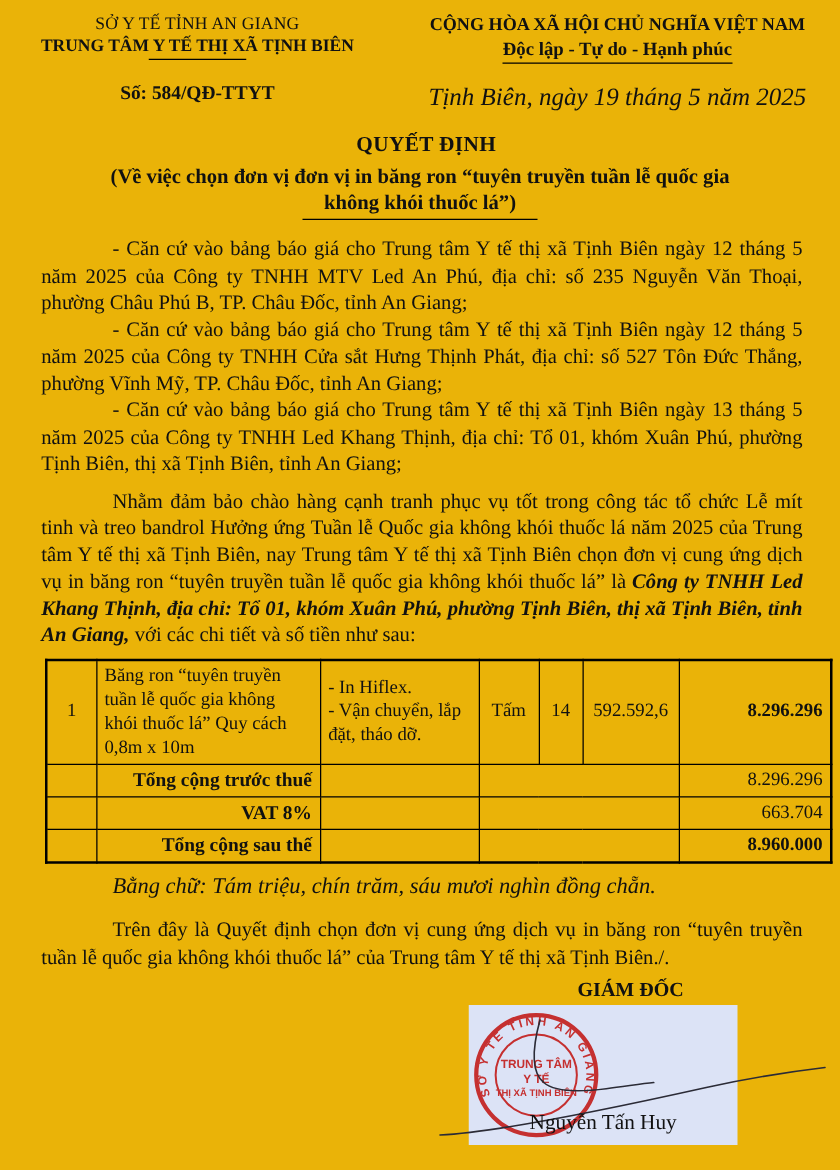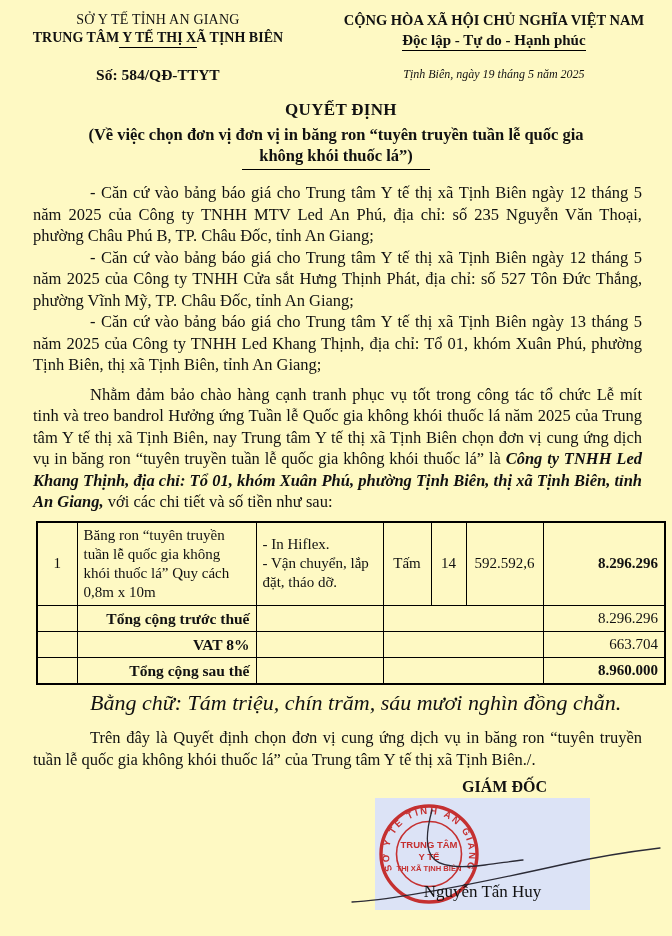--- a/index.html
+++ b/index.html
@@ -4,36 +4,36 @@
 <style>
   :root{
     --stamp-red:#c53030;
     --box-blue:#dce3f6;
     --ink:#111;
   }
   *{box-sizing:border-box;margin:0;padding:0;}
   html,body{background:#fff;}
   body{width:672px;height:936px;overflow:hidden;
        font-family:"Liberation Serif","DejaVu Serif",serif;color:var(--ink);}
-  .page{position:relative;width:672px;height:936px;background:#fef9c3;}
+  .page{position:relative;width:672px;height:936px;background:#eab308;}
 
   .bold{font-weight:bold;}
 
   
   .hdr{display:flex;padding-top:12px;}
   .hdr-left{width:47%;text-align:center;}
   .hdr-right{width:53%;text-align:center;}
   .org-parent{font-size:14px;letter-spacing:.2px;}
   .org-name{font-size:14px;font-weight:bold;margin-top:2px;}
   .hdr-underline{width:78px;border-bottom:1.4px solid #000;margin:1px auto 0 auto;}
   .doc-number{font-size:15.5px;font-weight:bold;margin-top:18px;}
   .nat-title{font-size:14.5px;font-weight:bold;}
   .motto{font-size:15px;font-weight:bold;margin-top:3px;}
   .motto span{display:inline-block;border-bottom:1.6px solid #000;padding-bottom:1px;}
-  .place-date{font-size:12px;font-style:italic;margin-top:16px;}
+  .place-date{font-size:20px;font-style:italic;margin-top:16px;}
 
   
   .title-block{text-align:center;margin-top:16px;}
   .title-main{font-size:17px;font-weight:bold;letter-spacing:.3px;padding-left:10px;}
   .title-subject{font-size:16.5px;font-weight:bold;line-height:21px;margin-top:4px;}
   .title-underline{width:188px;border-bottom:1.5px solid #000;margin:3px auto 0 auto;}
 
   
   .para{margin:0 30px 0 33px;font-size:16.5px;line-height:21.5px;
         text-align:justify;text-indent:57px;font-family:Liberation Serif, serif;}
@@ -47,21 +47,21 @@
   td,th{border:1.5px solid #000;vertical-align:middle;}
   th{font-size:15.5px;font-weight:bold;text-align:center;padding:4px 2px;}
   td{font-size:15px;padding:3px 6px;line-height:19px;}
   .td-center{text-align:center;}
   .td-right{text-align:right;}
   .row-main td{height:82px;}
   .sum-label{font-weight:bold;text-align:right;font-size:15.5px;}
   .sum-row td{height:25px;padding-left:28px;}
 
   
-  .amount-line{margin:7px 30px 0 33px;font-size:22px;font-style:italic;
+  .amount-line{margin:7px 30px 0 33px;font-size:18px;font-style:italic;
                text-indent:57px;line-height:21.5px;}
   .closing{margin-top:14px;}
 
   
   .sig-area{position:relative;margin-top:8px;height:150px;}
   .sig-title{position:absolute;left:397px;top:0;width:215px;text-align:center;
              font-size:16px;font-weight:bold;}
   .sig-box{position:absolute;left:375px;top:20px;width:215px;height:112px;
            background:var(--box-blue);}
   .stamp-svg{position:absolute;left:377px;top:24px;width:104px;height:104px;}

